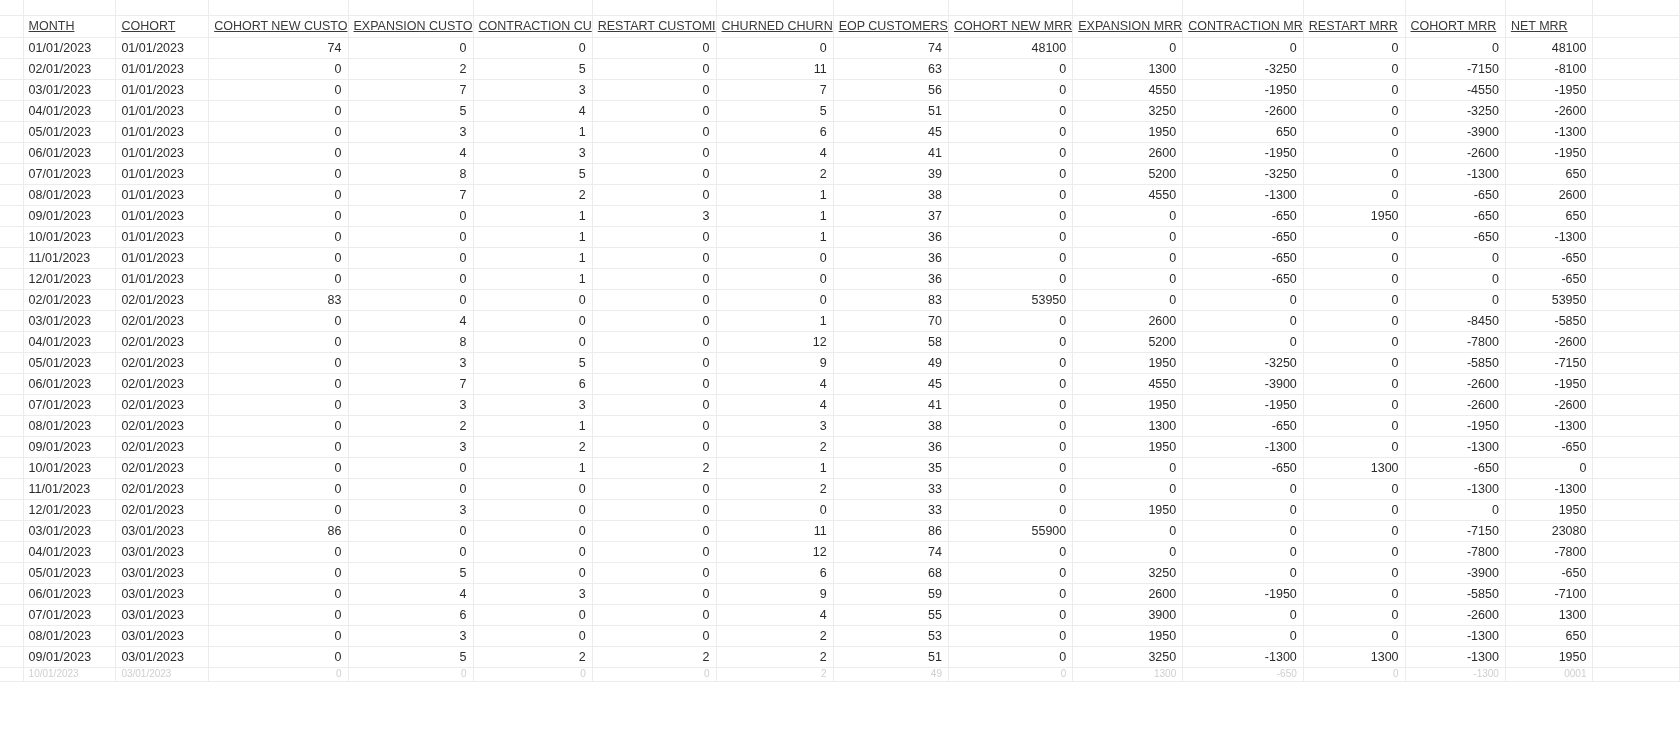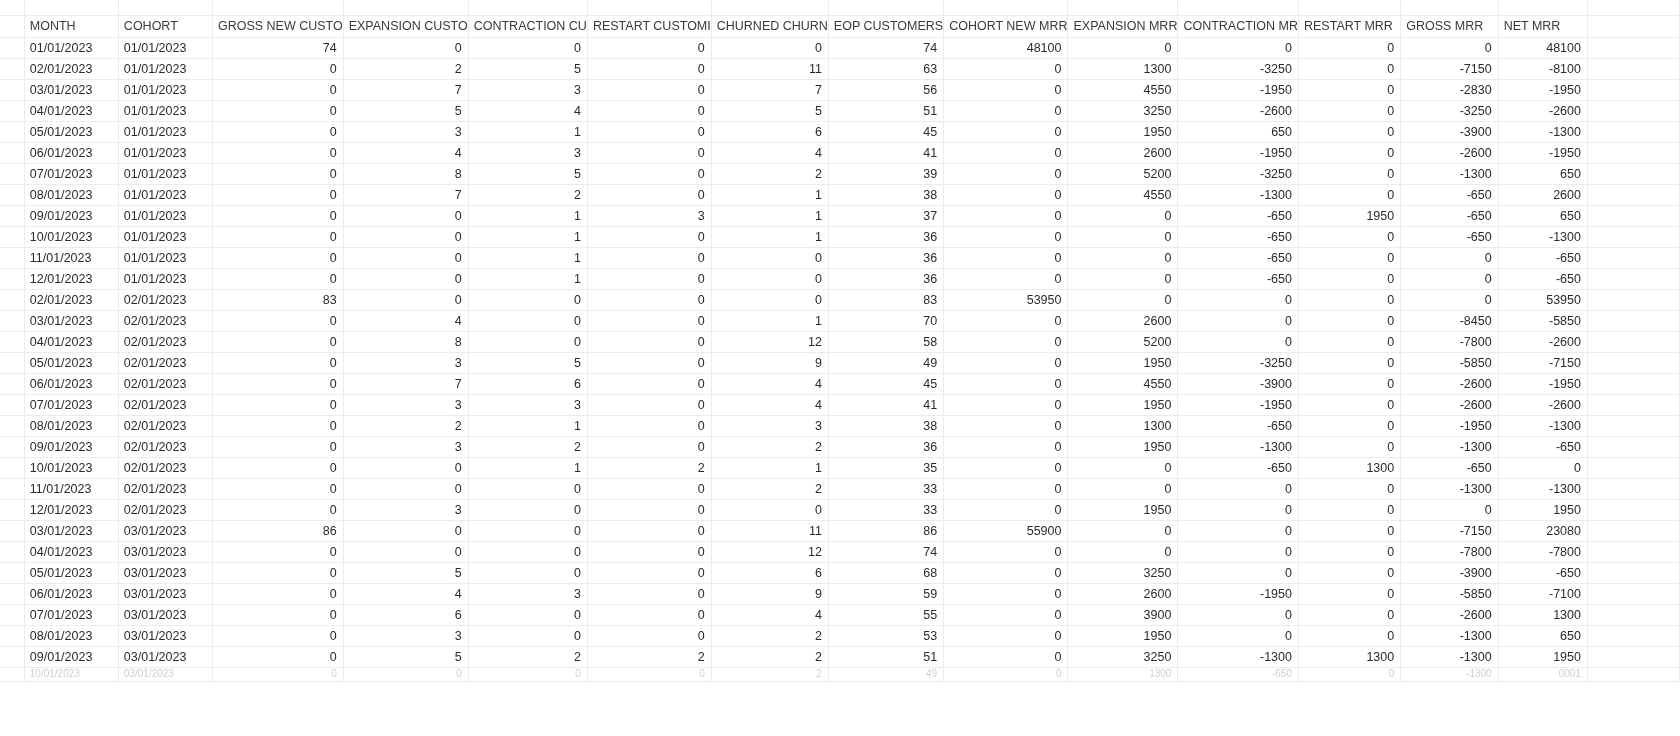--- a/index.html
+++ b/index.html
@@ -28,20 +28,21 @@
     box-sizing: border-box;
     line-height: 20px;
   }
   tr.top-blank td { height: 15px; }
   tr.header td {
     color: #3a3a3a;
     font-size: 12.5px;
     height: 22px;
     padding-left: 5px;
     padding-right: 0;
+    text-decoration: underline;
   }
   td.num { text-align: right; }
   td.txt { text-align: left; }
   td.blank { padding: 0; }
   tr.partial td { color: #cfcfcf; height: 14px; line-height: 12px; font-size: 10px; }
 </style>
 </head>
 <body>
 
 <div class="sheet">
@@ -80,31 +81,31 @@
           <td class="blank"></td>
           <td class="blank"></td>
           <td class="blank"></td>
           <td class="blank"></td>
           <td class="blank"></td>
         </tr>
         <tr class="header">
           <td class="blank"></td>
           <td class="txt" title="MONTH">MONTH</td>
           <td class="txt" title="COHORT">COHORT</td>
-          <td class="txt" title="GROSS NEW CUSTOMERS">GROSS NEW CUSTO</td>
+          <td class="txt" title="GROSS NEW CUSTOMERS">COHORT NEW CUSTO</td>
           <td class="txt" title="EXPANSION CUSTOMERS">EXPANSION CUSTO</td>
           <td class="txt" title="CONTRACTION CUSTOMERS">CONTRACTION CU</td>
           <td class="txt" title="RESTART CUSTOMERS">RESTART CUSTOMI</td>
           <td class="txt" title="CHURNED CUSTOMERS">CHURNED CHURN</td>
           <td class="txt" title="EOP CUSTOMERS">EOP CUSTOMERS</td>
           <td class="txt" title="GROSS NEW MRR">COHORT NEW MRR</td>
           <td class="txt" title="EXPANSION MRR">EXPANSION MRR</td>
           <td class="txt" title="CONTRACTION MRR">CONTRACTION MR</td>
           <td class="txt" title="RESTART MRR">RESTART MRR</td>
-          <td class="txt" title="CHURN MRR">GROSS MRR</td>
+          <td class="txt" title="CHURN MRR">COHORT MRR</td>
           <td class="txt" title="NET MRR">NET MRR</td>
           <td class="blank"></td>
         </tr>
         <tr>
           <td class="blank"></td>
           <td class="txt">01/01/2023</td>
           <td class="txt">01/01/2023</td>
           <td class="num">74</td>
           <td class="num">0</td>
           <td class="num">0</td>
@@ -144,21 +145,21 @@
           <td class="num">0</td>
           <td class="num">7</td>
           <td class="num">3</td>
           <td class="num">0</td>
           <td class="num">7</td>
           <td class="num">56</td>
           <td class="num">0</td>
           <td class="num">4550</td>
           <td class="num">-1950</td>
           <td class="num">0</td>
-          <td class="num">-2830</td>
+          <td class="num">-4550</td>
           <td class="num">-1950</td>
           <td class="blank"></td>
         </tr>
         <tr>
           <td class="blank"></td>
           <td class="txt">04/01/2023</td>
           <td class="txt">01/01/2023</td>
           <td class="num">0</td>
           <td class="num">5</td>
           <td class="num">4</td>

